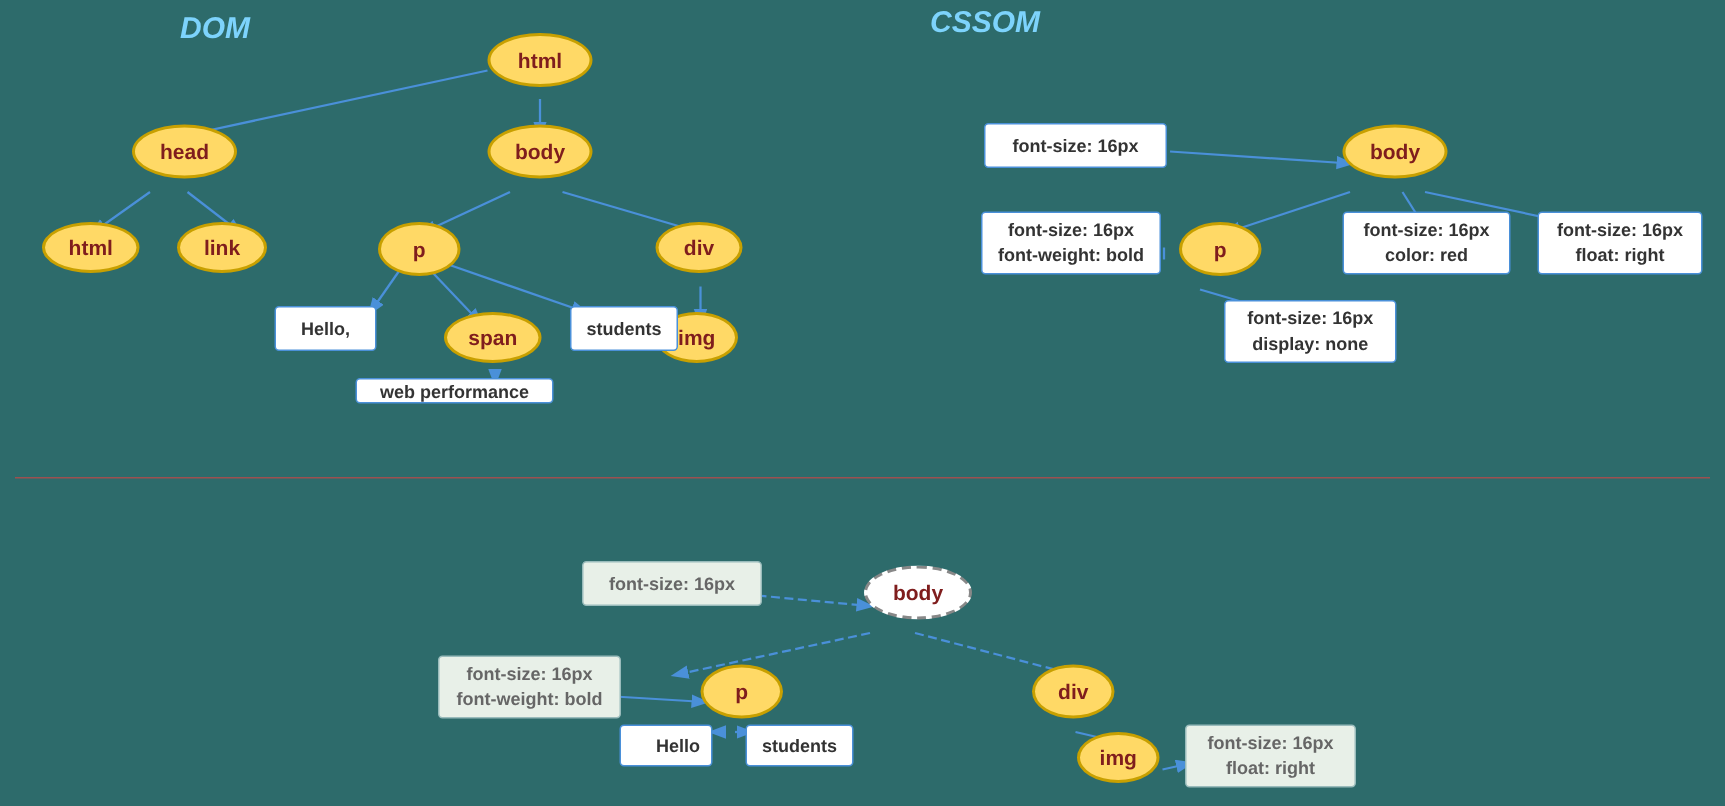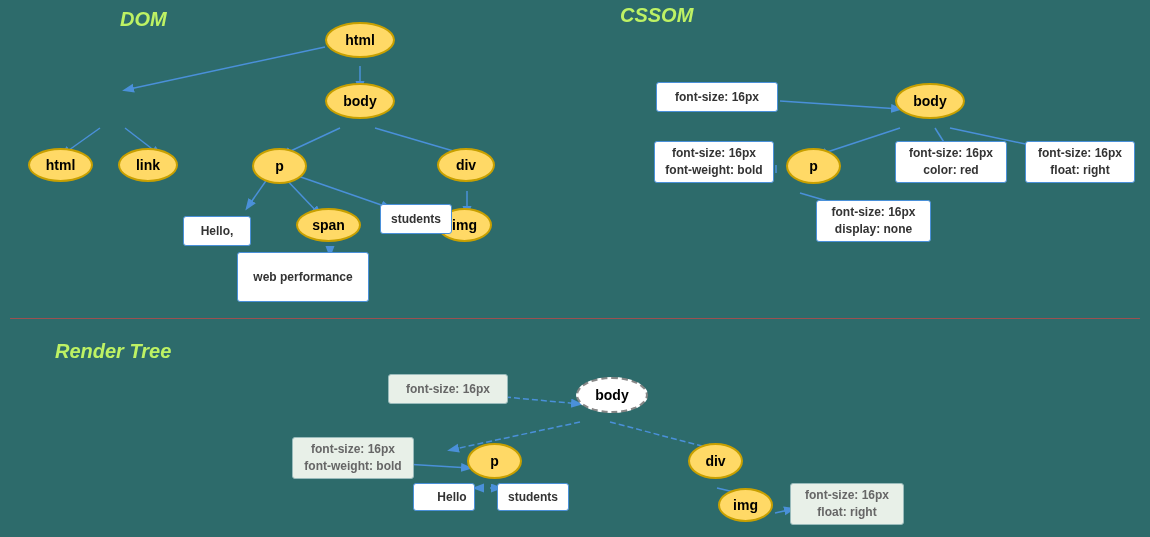--- a/index.html
+++ b/index.html
@@ -25,35 +25,35 @@
       height: 537px;
       pointer-events: none;
     }
 
     
     .section-label {
       position: absolute;
       font-style: italic;
       font-weight: bold;
       font-size: 20px;
-      color: #bef264;
+      color: #7dd3fc;
     }
 
     
     .oval {
       position: absolute;
       background: #ffd966;
       border: 2px solid #c8a000;
       border-radius: 50%;
       display: flex;
       align-items: center;
       justify-content: center;
       font-size: 14px;
       font-weight: 600;
-      color: #000000;
+      color: #7f1d1d;
       text-align: center;
     }
 
     
     .oval-dashed {
       background: white;
       border: 2px dashed #888;
       border-radius: 50%;
     }
 
@@ -87,21 +87,20 @@
       opacity: 0.7;
     }
   </style>
 </head>
 <body>
 
 <div class="diagram-container">
 
   <div class="section-label" style="left:120px; top:8px;">DOM</div>
   <div class="section-label" style="left:620px; top:4px;">CSSOM</div>
-  <div class="section-label" style="left:55px; top:340px;">Render Tree</div>
 
   <div class="divider" style="left:10px; top:318px; width:1130px;"></div>
 
   <svg class="lines">
 
     <line x1="325" y1="47" x2="125" y2="90" stroke="#4a90d9" stroke-width="1.5" marker-end="url(#arrow)"></line>
 
     <line x1="360" y1="66" x2="360" y2="90" stroke="#4a90d9" stroke-width="1.5" marker-end="url(#arrow)"></line>
 
     <line x1="100" y1="128" x2="62" y2="155" stroke="#4a90d9" stroke-width="1.5" marker-end="url(#arrow)"></line>
@@ -158,31 +157,32 @@
       <marker id="arrow" markerWidth="8" markerHeight="8" refX="6" refY="3" orient="auto">
         <path d="M0,0 L0,6 L8,3 z" fill="#4a90d9"></path>
       </marker>
       <marker id="arrowBlue" markerWidth="8" markerHeight="8" refX="6" refY="3" orient="auto">
         <path d="M0,0 L0,6 L8,3 z" fill="#4a90d9"></path>
       </marker>
     </defs>
   </svg>
 
   <div class="oval" style="left:325px; top:22px; width:70px; height:36px;">html</div>
+  <div class="oval" style="left:88px; top:83px; width:70px; height:36px;">head</div>
   <div class="oval" style="left:325px; top:83px; width:70px; height:36px;">body</div>
   <div class="oval" style="left:28px; top:148px; width:65px; height:34px;">html</div>
   <div class="oval" style="left:118px; top:148px; width:60px; height:34px;">link</div>
   <div class="oval" style="left:252px; top:148px; width:55px; height:36px;">p</div>
   <div class="oval" style="left:437px; top:148px; width:58px; height:34px;">div</div>
   <div class="oval" style="left:296px; top:208px; width:65px; height:34px;">span</div>
   <div class="oval" style="left:437px; top:208px; width:55px; height:34px;">img</div>
 
-  <div class="box" style="left:183px; top:204px; width:68px; height:30px;margin-top:12px;">Hello,</div>
+  <div class="box" style="left:183px; top:204px; width:68px; height:30px;">Hello,</div>
   <div class="box" style="left:380px; top:204px; width:72px; height:30px;">students</div>
-  <div class="box" style="left:237px; top:252px; width:132px; height:50px;">web performance</div>
+  <div class="box" style="left:237px; top:252px; width:132px; height:17px;">web performance</div>
 
   <div class="oval" style="left:895px; top:83px; width:70px; height:36px;">body</div>
   <div class="oval" style="left:786px; top:148px; width:55px; height:36px;">p</div>
   <div class="oval" style="left:916px; top:148px; width:65px; height:34px;">span</div>
   <div class="oval" style="left:1048px; top:148px; width:55px; height:34px;">img</div>
   <div class="oval" style="left:842px; top:208px; width:65px; height:34px;">span</div>
 
   <div class="box" style="left:656px; top:82px; width:122px; height:30px;">font-size: 16px</div>
   <div class="box" style="left:654px; top:141px; width:120px; height:42px; line-height:1.4;">font-size: 16px<br>font-weight: bold</div>
   <div class="box" style="left:895px; top:141px; width:112px; height:42px; line-height:1.4;">font-size: 16px<br>color: red</div>

